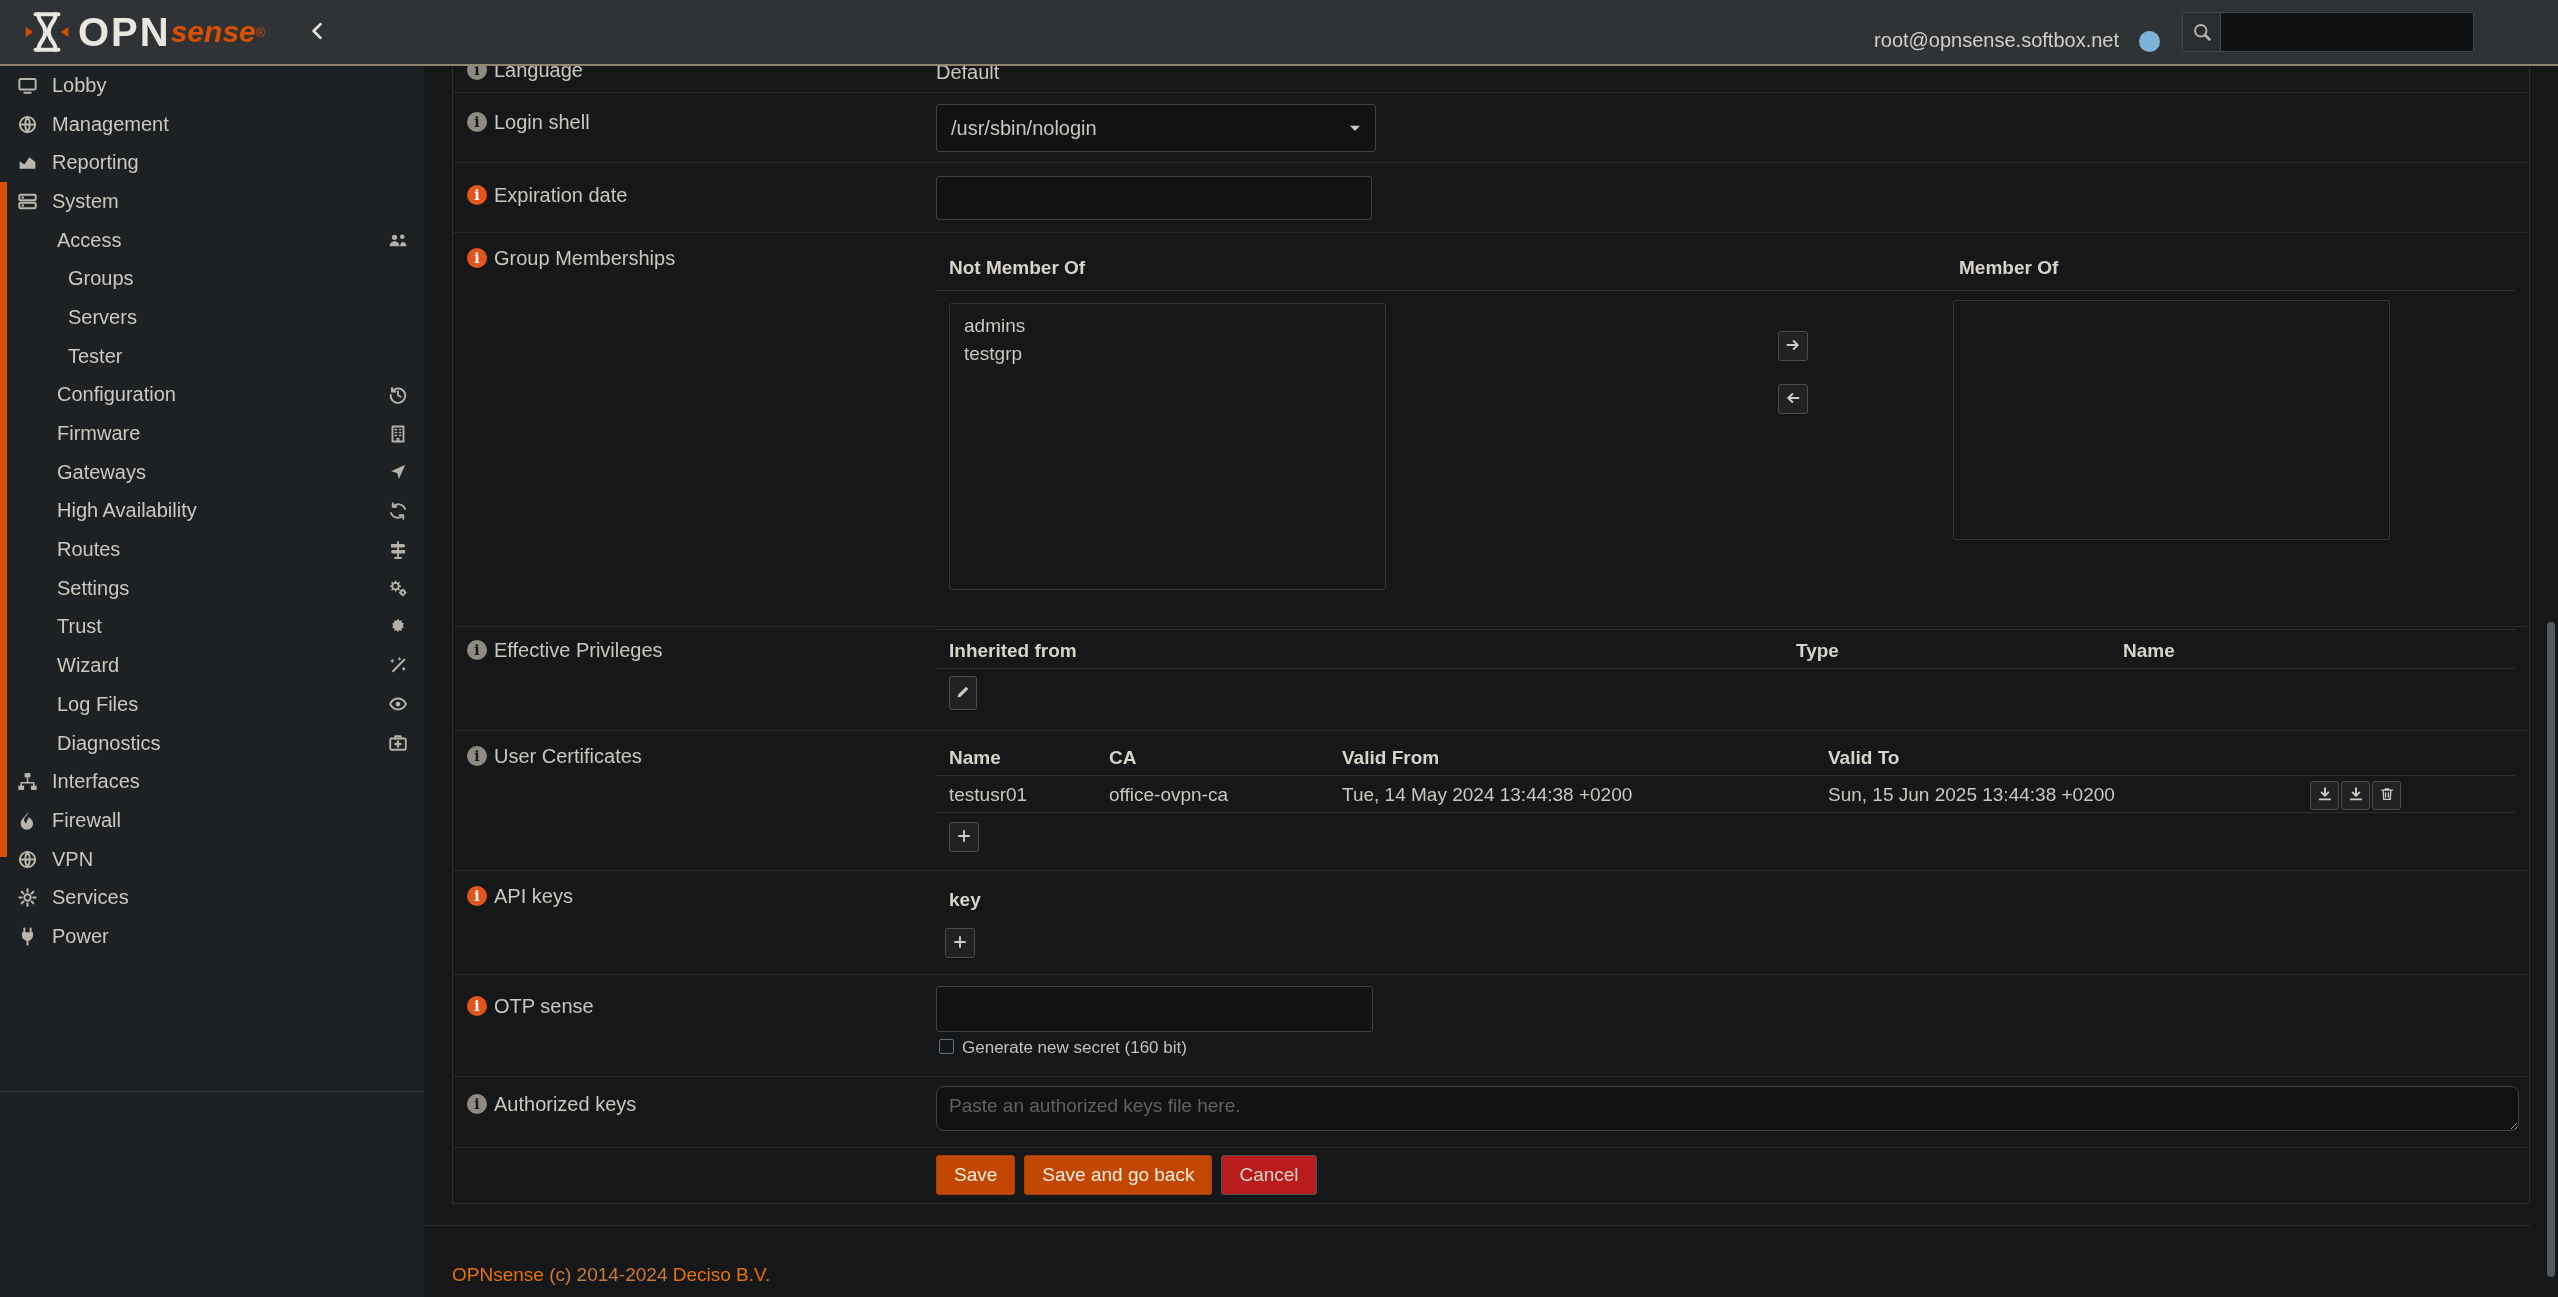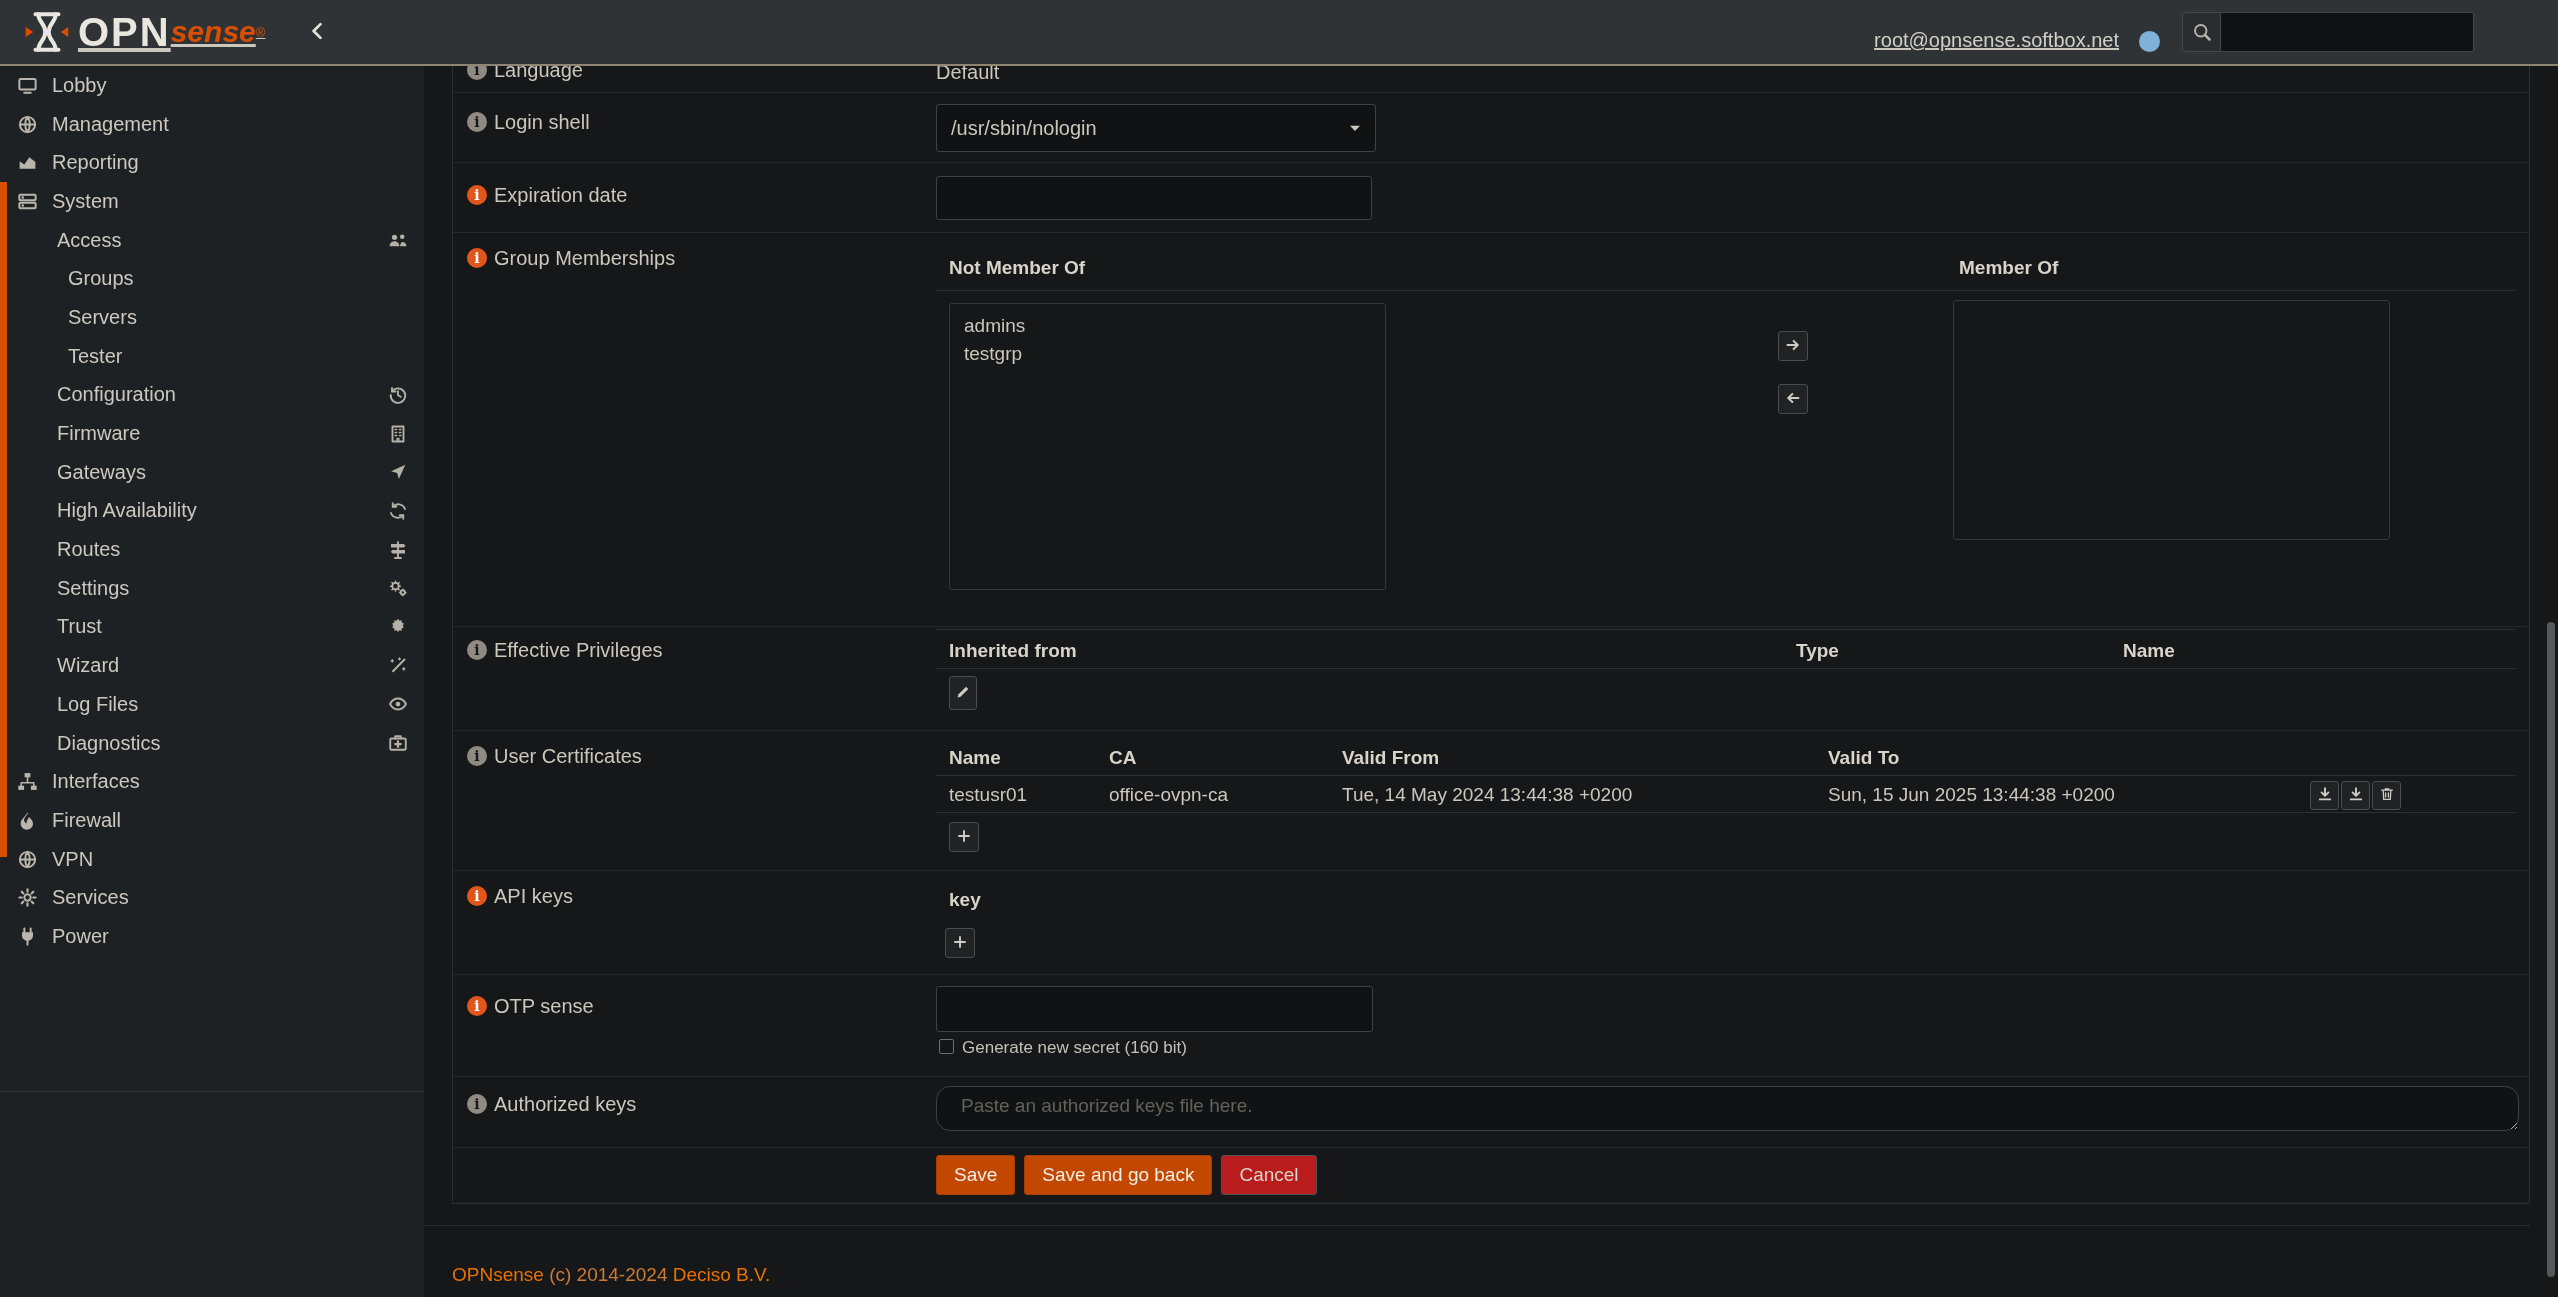--- a/index.html
+++ b/index.html
@@ -1,21 +1,21 @@
 <!DOCTYPE html>
 <html><head>
 <meta charset="utf-8">
 <style>
   * { margin:0; padding:0; box-sizing:border-box; }
   html,body { width:2558px; height:1297px; overflow:hidden; background:#161719;
               font-family:"Liberation Sans","DejaVu Sans",sans-serif; color:#cbc7bd; }
 
   
   .navbar { position:fixed; top:0; left:0; width:2558px; height:66px; background:#2f3336;
-            border-bottom:2px solid #8e8672; display:flex; align-items:center; z-index:50;text-decoration:underline; }
+            border-bottom:2px solid #8e8672; display:flex; align-items:center; z-index:50; }
   .brand { display:flex; align-items:center; margin-left:24px; cursor:pointer; }
   .brand-ico { width:46px; height:46px; margin-right:8px; }
   .brand-opn { font-size:40px; font-weight:bold; color:#e9e6e0; letter-spacing:2px; }
   .brand-sense { font-size:30px; font-weight:bold; font-style:italic; color:#d94f00; }
   .brand-tm { font-size:13px; color:#d94f00; vertical-align:super; }
   .collapse-btn { background:none; border:none; color:#e4e1da; margin-left:38px; cursor:pointer;
                   width:30px; height:30px; }
   .nav-right { margin-left:auto; display:flex; align-items:flex-end; margin-right:84px; }
   .nav-user { font-size:20px; color:#d3cfc6; }
   .status-dot { width:21px; height:21px; border-radius:50%; background:#7fb2d9; margin:0 22px 0 20px; }
@@ -89,22 +89,22 @@
 
   .cert-cell { position:absolute; font-size:19px; }
   .cc0 { left:13px; } .cc1 { left:173px; } .cc2 { left:406px; } .cc3 { left:892px; }
   .pc0 { left:13px; } .pc1 { left:860px; } .pc2 { left:1187px; }
 
   .checkbox { position:absolute; width:15px; height:15px; background:#14161a; border:1px solid #66707a;
               border-radius:2px; cursor:pointer; }
   .cb-label { position:absolute; font-size:17px; color:#c4c0b7; }
 
   .textarea { position:absolute; left:0; top:9px; width:1583px; height:45px; background:#111214;
-              border:1px solid #3e4042; border-radius:14px; color:#cbc7bd; font-size:19px;
-              padding:8px 24px; resize:both; font-family:inherit; }
+              border:1px solid #3e4042; border-radius:8px; color:#cbc7bd; font-size:19px;
+              padding:8px 12px; resize:both; font-family:inherit; }
   .textarea::placeholder { color:#63615c; }
 
   .btn { display:inline-flex; align-items:center; justify-content:center; height:40px; border-radius:3px;
          font-size:19px; padding:0 17px; cursor:pointer; border:1px solid transparent; font-family:inherit; }
   .btn-primary { background:#c24701; border-color:#a93e01; color:#f3ede4; }
   .btn-default { background:#b91c1c; border:1px solid #4f5254; color:#d8d4ca; }
   .actions-wrap { position:absolute; left:0; top:7px; display:flex; gap:9px; }
 
   .footer-sep { margin:21px 0 0 0; border-top:1px solid #2c2d2f; width:2106px; }
   .footer { margin:38px 0 0 28px; font-size:19px; color:#cf7a33; }

